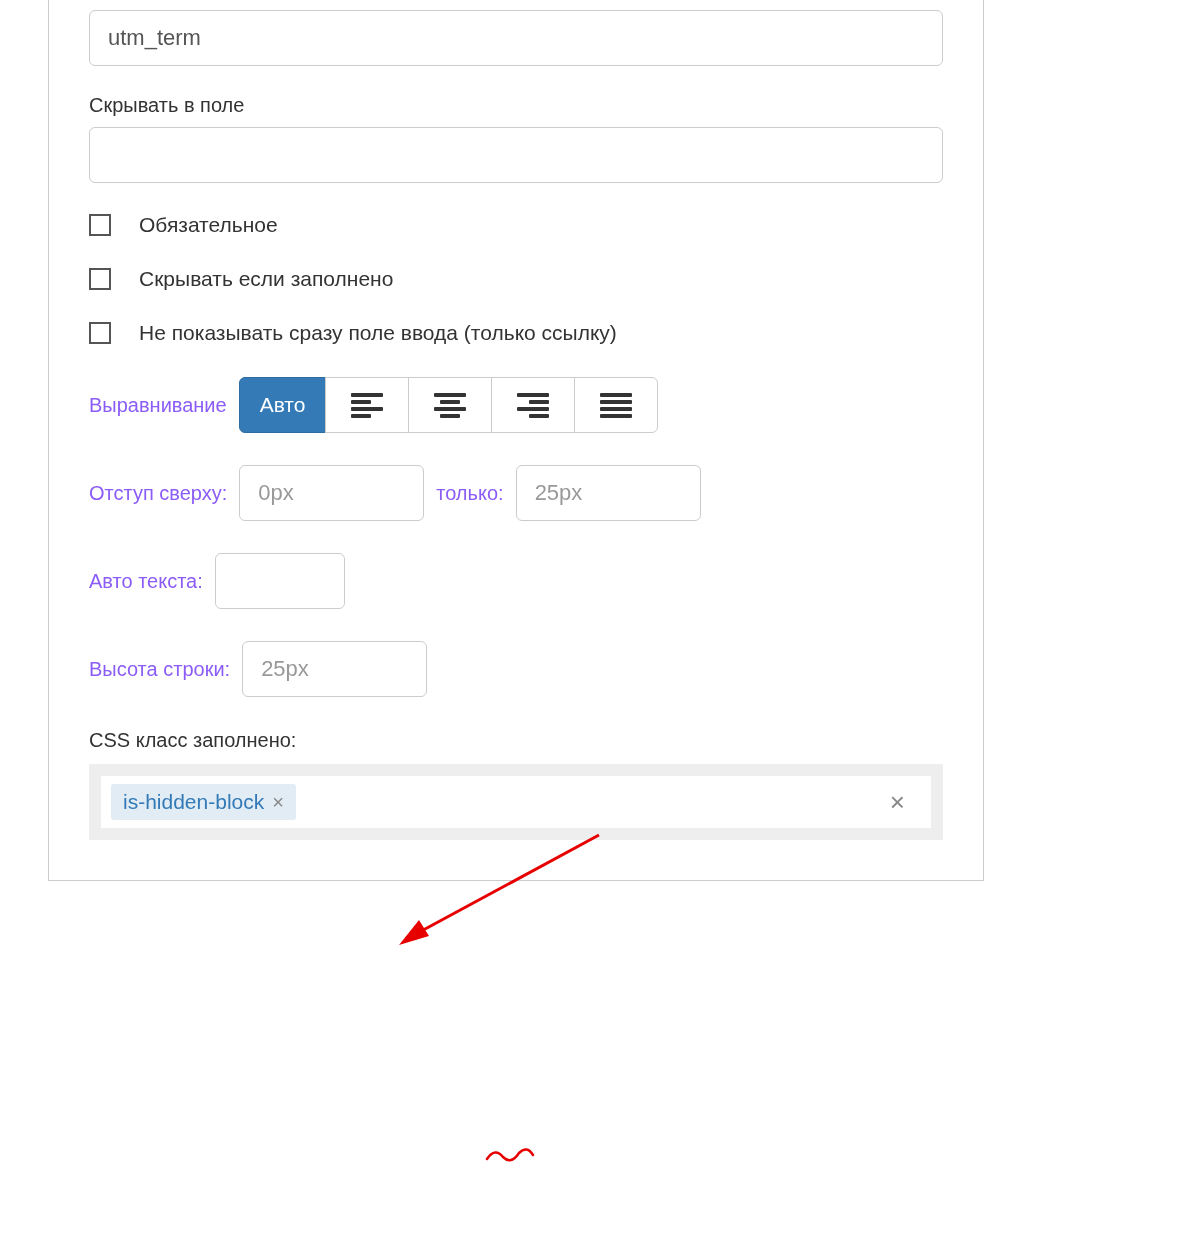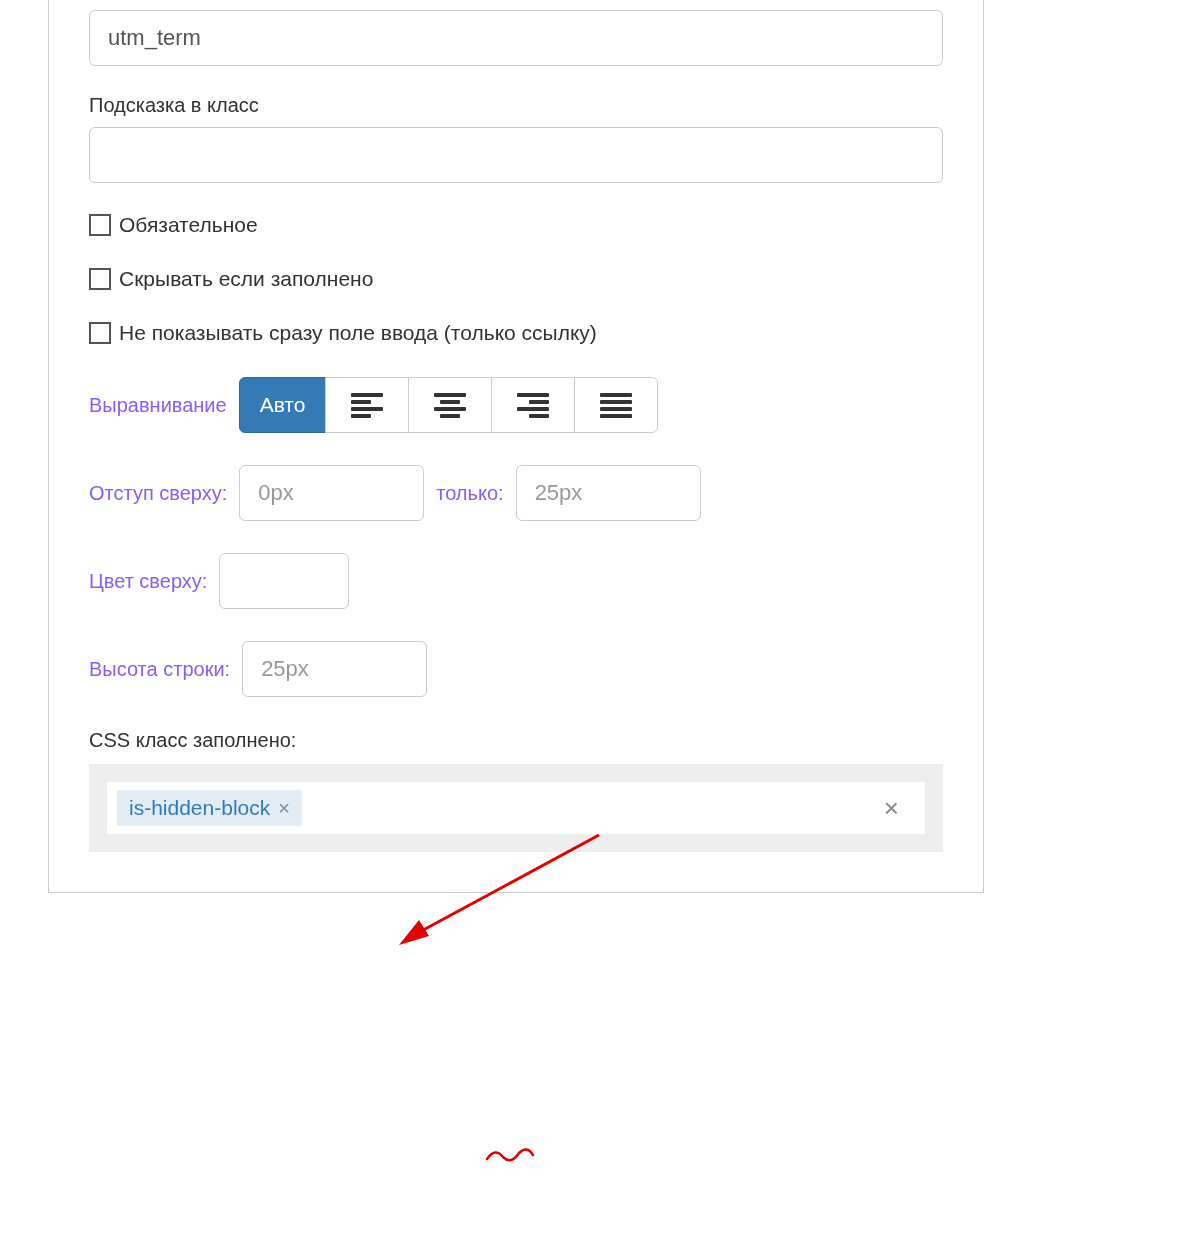--- a/index.html
+++ b/index.html
@@ -37,21 +37,21 @@
       border-radius: 6px;
       padding: 0 18px;
       font-size: 22px;
       color: #555;
       font-family: inherit;
     }
     .input-wide::placeholder { color: #999; }
     .checkbox-row {
       display: flex;
       align-items: center;
-      gap: 8px;
+      gap: 28px;
       margin-top: 30px;
     }
     .checkbox {
       width: 22px;
       height: 22px;
       border: 2px solid #555;
       background: #fff;
       cursor: pointer;
       flex-shrink: 0;
     }
@@ -121,21 +121,21 @@
     .input-color {
       width: 130px;
       height: 56px;
       border: 1px solid #ccc;
       border-radius: 6px;
       cursor: pointer;
     }
     .css-class-section { margin-top: 32px; }
     .tag-area {
       background: #eee;
-      padding: 18px;
+      padding: 12px;
       margin-top: 12px;
       position: relative;
     }
     .tag-input-wrap {
       background: #fff;
       padding: 8px 10px;
       display: flex;
       align-items: center;
       gap: 8px;
       position: relative;
@@ -192,21 +192,21 @@
 <body>
 
 <div class="outer">
   <div class="panel">
 
     <div class="form-row">
       <input class="input-wide" type="text" value="utm_term" style="">
     </div>
 
     <div class="form-row">
-      <label class="form-label">Подсказка в класс</label>
+      <label class="form-label">Скрывать в поле</label>
       <input class="input-wide" type="text" value="" style="">
     </div>
 
     <div class="checkbox-row">
       <div class="checkbox"></div>
       <label class="checkbox-label">Обязательное</label>
     </div>
 
     <div class="checkbox-row">
       <div class="checkbox"></div>
@@ -258,21 +258,21 @@
     </div>
 
     <div class="inline-row">
       <span class="inline-label">Отступ сверху:</span>
       <input class="input-small" type="text" placeholder="0px" style="">
       <span class="inline-label">только:</span>
       <input class="input-small" type="text" placeholder="25px" style="">
     </div>
 
     <div class="inline-row">
-      <span class="inline-label">Цвет сверху:</span>
+      <span class="inline-label">Авто текста:</span>
       <div class="input-color"></div>
     </div>
 
     <div class="inline-row">
       <span class="inline-label">Высота строки:</span>
       <input class="input-small" type="text" placeholder="25px" style="">
     </div>
 
     <div class="css-class-section">
       <label class="form-label">CSS класс заполнено:</label>

